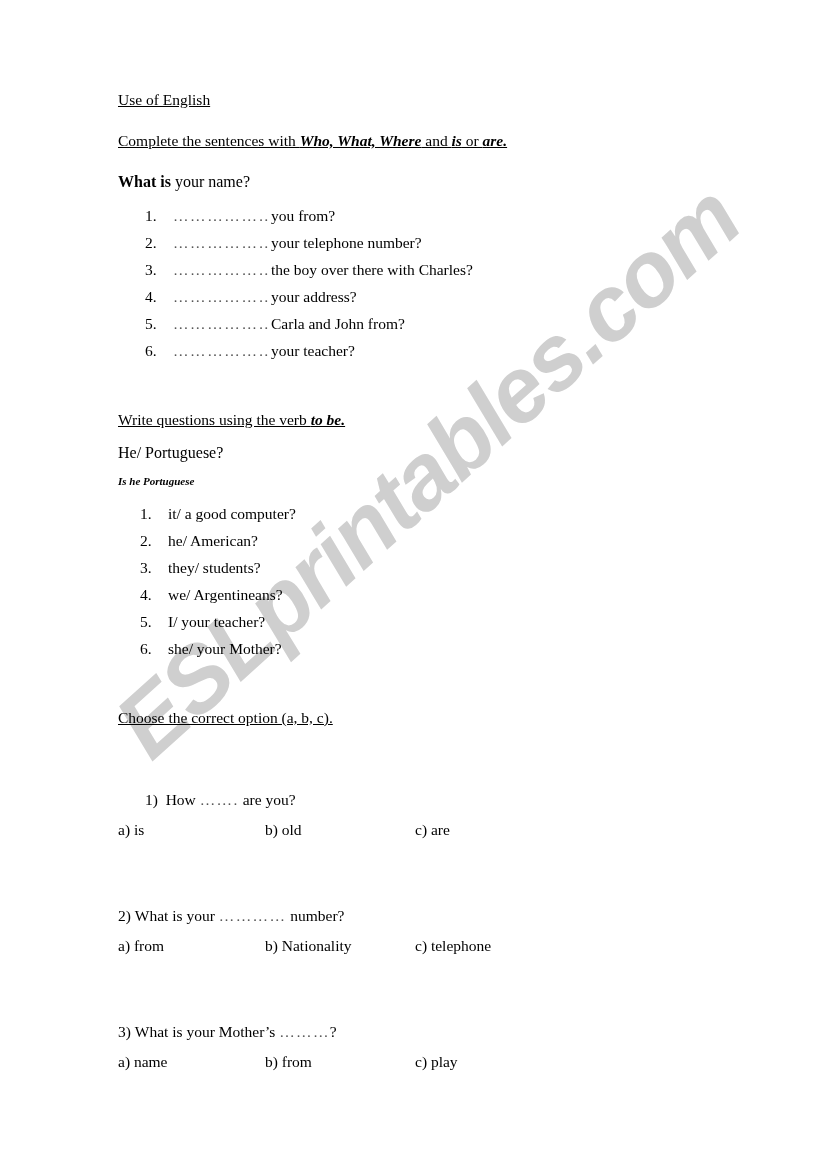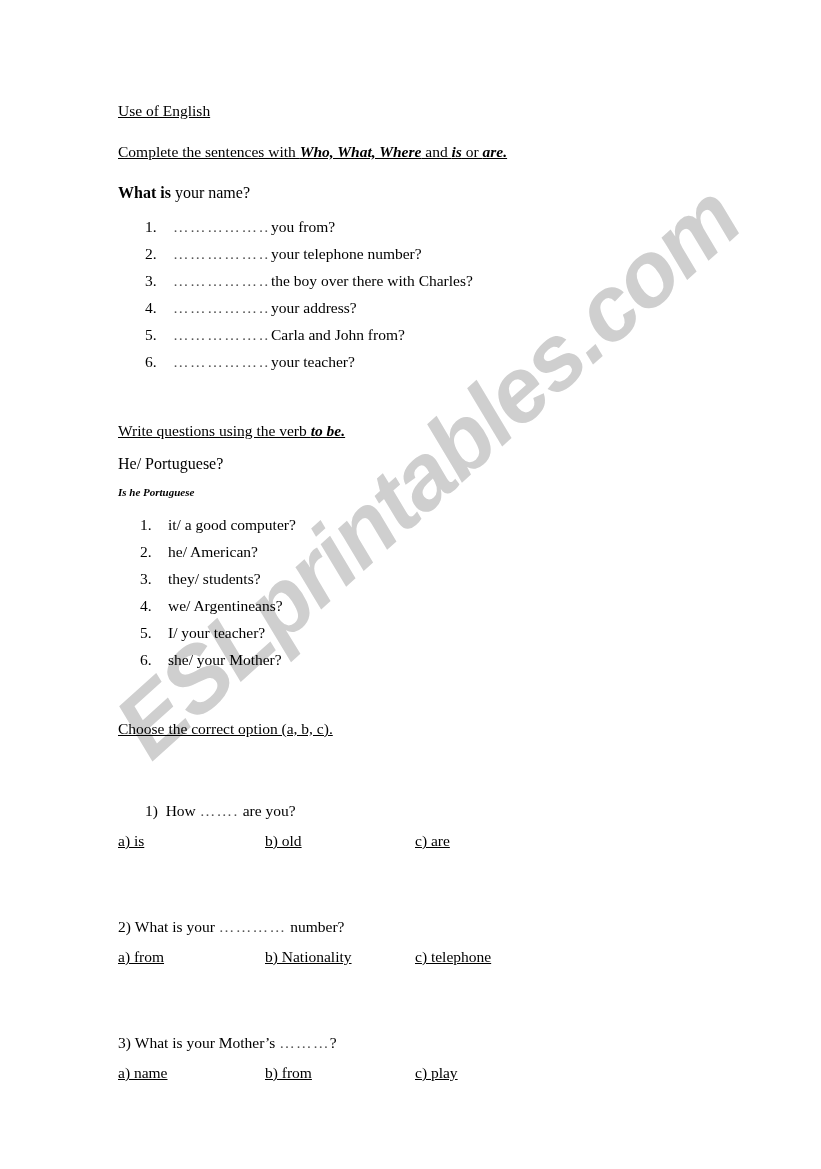--- a/index.html
+++ b/index.html
@@ -48,21 +48,21 @@
     left: 0;
     top: 0;
     width: 821px;
     height: 1169px;
     z-index: 10;
   }
 
   .doc {
     position: absolute;
     left: 118px;
-    top: 101px;
+    top: 90px;
     width: 640px;
   }
 
   .heading {
     font-size: 15.5px;
     line-height: 19px;
     text-decoration: underline;
     margin: 0;
     white-space: nowrap;
   }
@@ -121,21 +121,20 @@
   .mc-question.indented { margin-left: 27px; }
   .mc-question .inline-dots {
     letter-spacing: 1.4px;
     color: #555555;
   }
   .mc-options {
     display: flex;
     font-size: 15.5px;
     line-height: 19px;
     margin-top: 11px;
-    text-decoration: underline;
   }
   .mc-options .opt { white-space: nowrap; }
   .mc-options .opt-a { width: 147px; flex: 0 0 147px; }
   .mc-options .opt-b { width: 150px; flex: 0 0 150px; }
   .mc-options .opt-c { flex: 0 0 auto; }
 </style>
 </head>
 <body>
 
 <div id="watermark">

